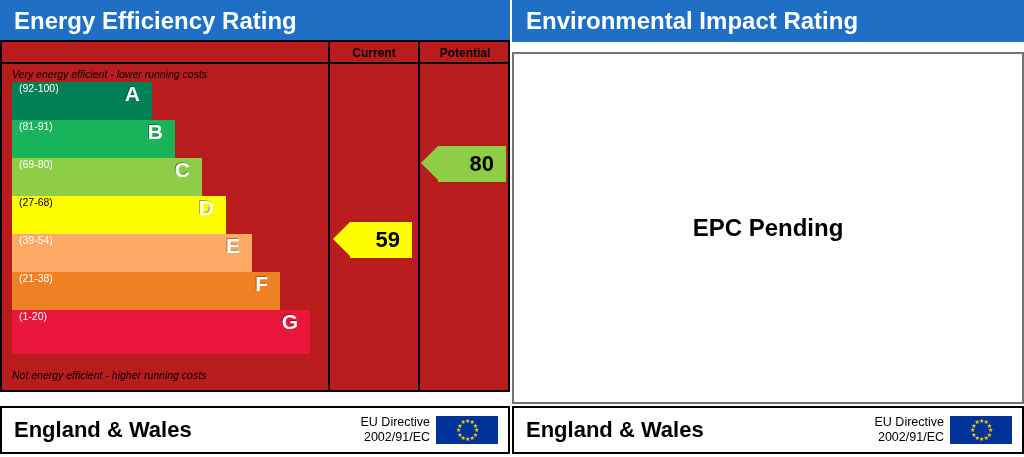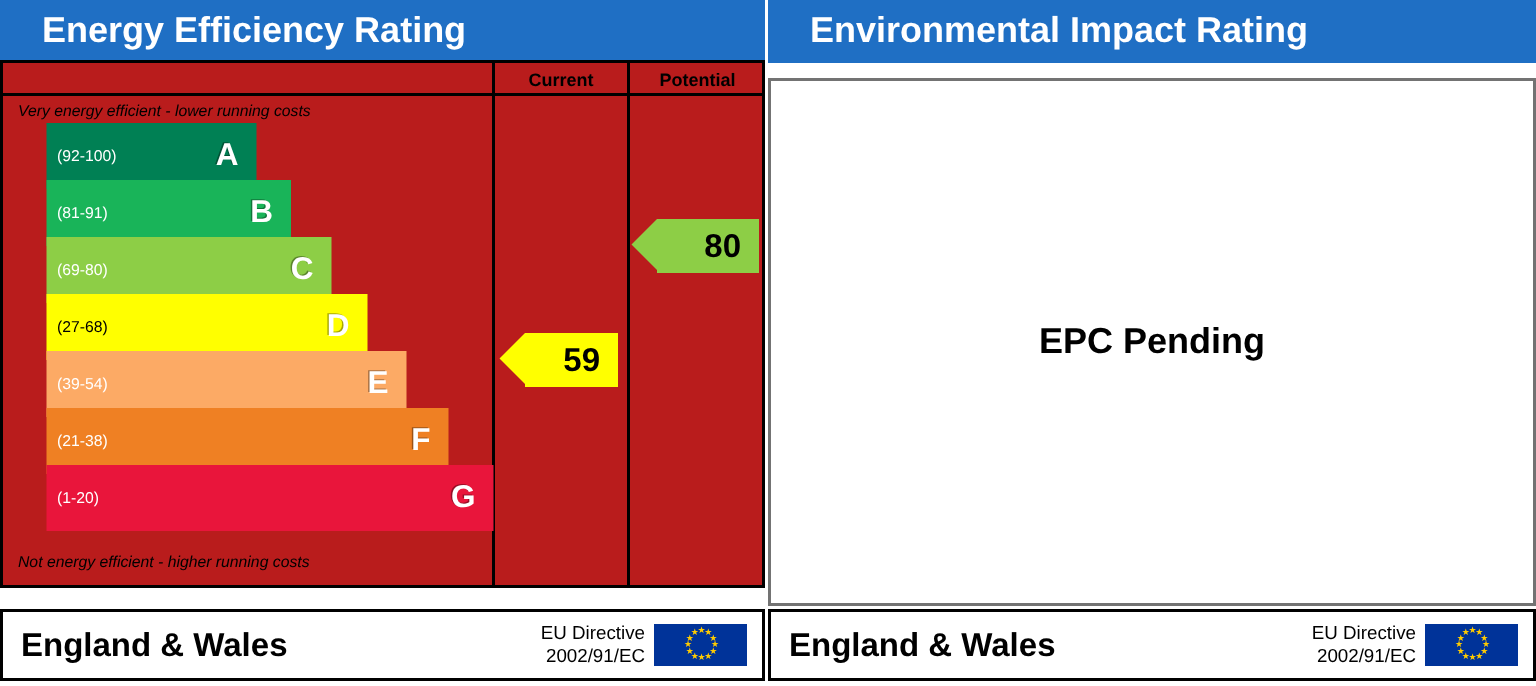--- a/index.html
+++ b/index.html
@@ -14,21 +14,21 @@
   
   .hdr{
     position:absolute;top:0;height:42px;
     background:#1f6fc4;
     color:#ffffff;
     font-size:24px;font-weight:bold;
     display:flex;align-items:center;
   }
   .hdr-left{left:0;width:510px;}
   .hdr-right{left:512px;width:512px;}
-  .hdr span{padding-left:28px;}
+  .hdr span{padding-left:14px;}
 
   
   .panel-left{
     position:absolute;left:0;top:40px;width:510px;height:352px;
     border:2px solid #000;box-sizing:border-box;background:#b91c1c;
   }
   .panel-right{
     position:absolute;left:512px;top:52px;width:512px;height:352px;
     border:2px solid #737373;box-sizing:border-box;background:#fff;
     display:flex;align-items:center;justify-content:center;
@@ -56,23 +56,22 @@
   .cap{
     position:absolute;left:10px;font-size:10.5px;font-style:italic;color:#000;
   }
   .cap-top{top:26px;}
   .cap-bot{top:327px;}
 
   
   .bars{position:absolute;left:0;top:40px;width:326px;height:300px;}
   .bar{
     position:absolute;left:10px;height:44px;
-    display:flex;align-items:center;
+    display:flex;
     box-sizing:border-box;
-    margin-left:19px;
   }
   .bar .range{
     font-size:10.5px;color:#ffffff;padding-left:7px;font-weight:normal;
   }
   .bar .letter{
     position:absolute;right:12px;
     font-size:21px;font-weight:bold;color:#ffffff;
     text-shadow:-1px -1px 0 rgba(0,0,0,.35);
   }
 

